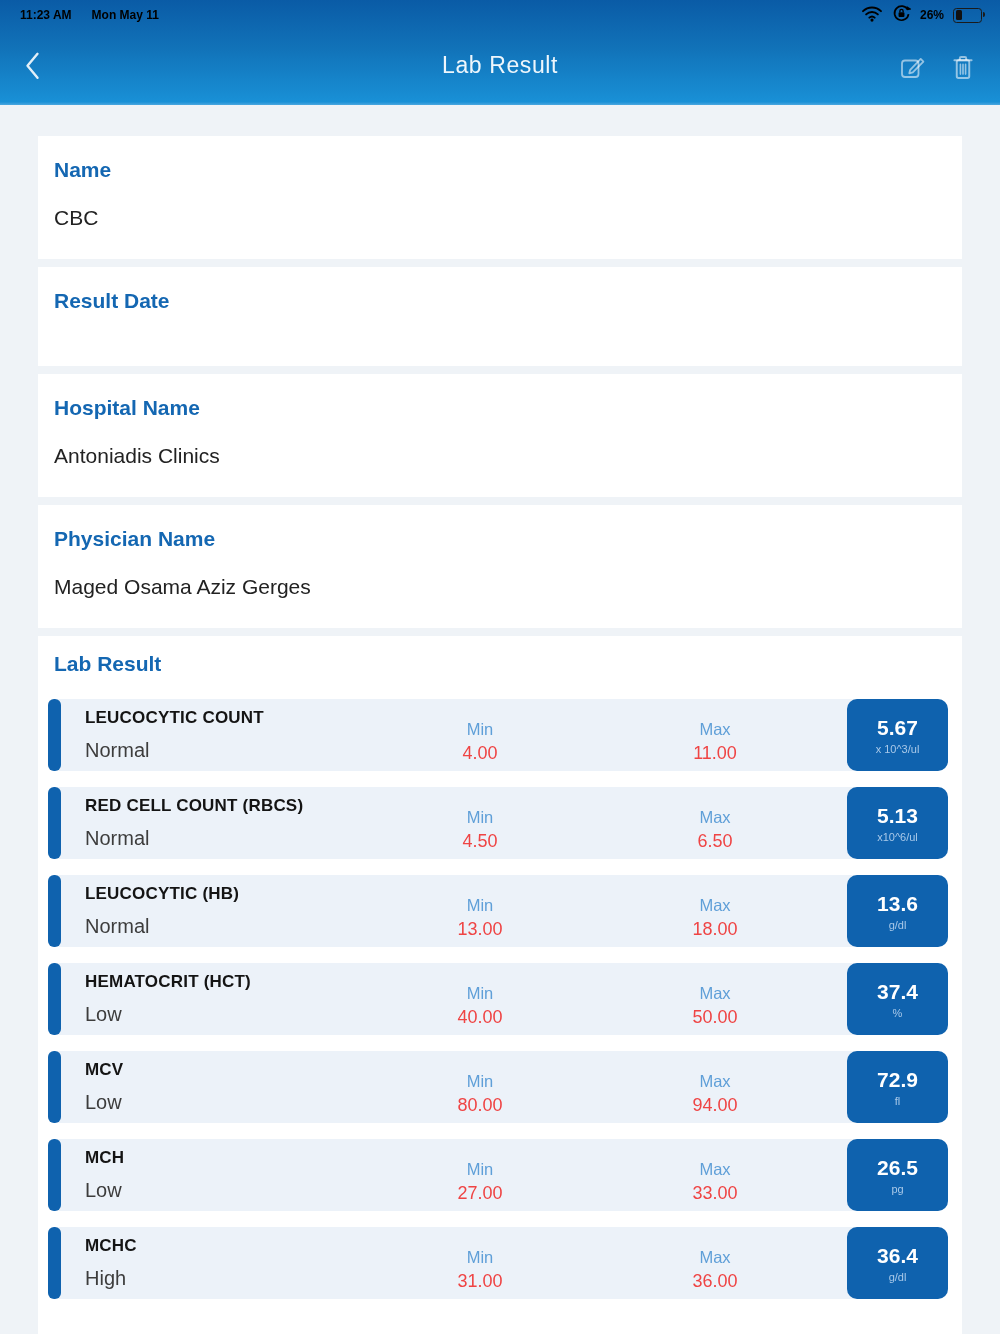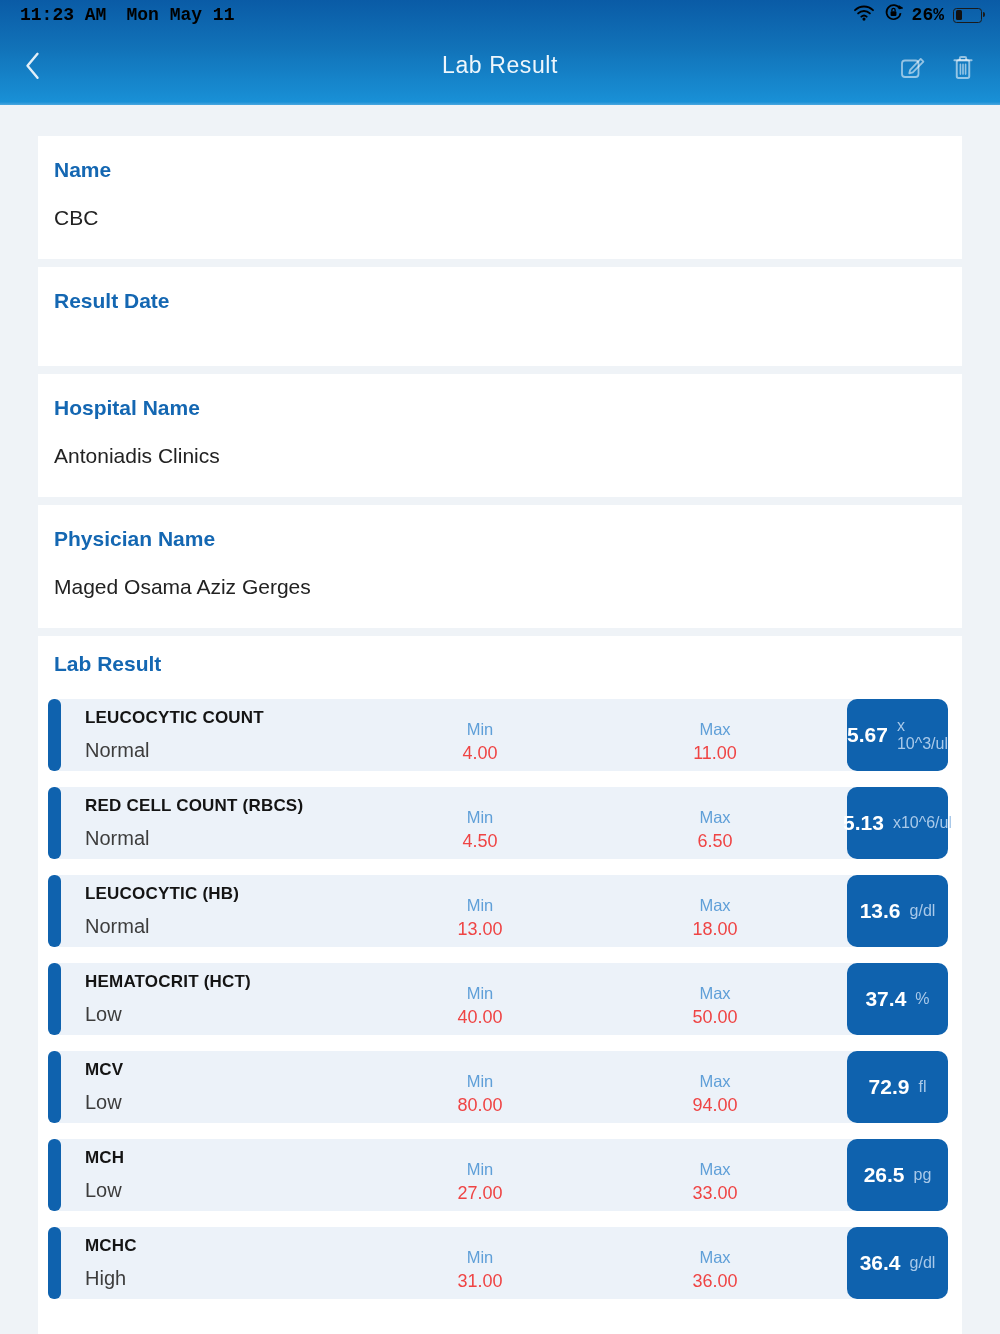--- a/index.html
+++ b/index.html
@@ -11,21 +11,21 @@
   
   .header{
     position:absolute;top:0;left:0;width:1000px;height:105px;
     background:linear-gradient(180deg,#0a5ba6 0%,#1172b8 45%,#1990d6 97%,#4aa7e0 100%);
     z-index:5;
   }
   .status-bar{
     position:absolute;top:0;left:0;right:0;height:28px;
     display:flex;align-items:center;justify-content:space-between;
     padding:2px 18px 0 20px;box-sizing:border-box;color:#000;
-    font-size:18px;font-weight:700;font-family:Liberation Mono, monospace;
+    font-size:12px;font-weight:700;
   }
   .sb-left{display:flex;gap:20px;align-items:center;}
   .sb-right{display:flex;gap:9px;align-items:center;}
   .battery{position:relative;width:27px;height:13px;border:1px solid #1b1b1b;border-radius:3.5px;}
   .battery-fill{position:absolute;left:1.5px;top:1.5px;bottom:1.5px;width:6px;background:#111;border-radius:1.5px;}
   .battery-cap{position:absolute;right:-4px;top:3.5px;width:2.5px;height:5px;background:#1b1b1b;border-radius:0 2px 2px 0;}
   .nav{position:absolute;top:28px;left:0;right:0;height:77px;}
   .back-btn{position:absolute;left:24px;top:50%;transform:translateY(-54%);background:none;border:none;padding:0;cursor:pointer;line-height:0;}
   .nav-title{
     position:absolute;left:0;right:0;top:50%;transform:translateY(-56%);
@@ -47,24 +47,24 @@
   .row-bar{position:absolute;left:0;top:0;bottom:0;width:13px;background:#0f62ae;border-radius:6px;z-index:2;}
   .row-name{position:absolute;left:37px;top:9px;color:#141414;font-size:17px;font-weight:700;letter-spacing:.2px;z-index:1;}
   .row-status{position:absolute;left:37px;bottom:9px;color:#3d3d3d;font-size:20px;z-index:1;}
   .row-col{position:absolute;bottom:7px;width:120px;text-align:center;z-index:1;}
   .row-col.min{left:372px;}
   .row-col.max{left:607px;}
   .col-label{color:#5f9fd8;font-size:16.5px;margin-bottom:4px;}
   .col-value{color:#ef4444;font-size:18px;}
   .row-value{
     position:absolute;right:0;top:0;bottom:0;width:101px;background:#0f62ae;border-radius:10px;
-    display:flex;align-items:center;justify-content:center;gap:9px;z-index:2;
+    display:flex;flex-direction:column;align-items:center;justify-content:center;gap:3px;z-index:2;
   }
   .value-number{color:#ffffff;font-size:21px;font-weight:700;}
-  .value-unit{color:#a9c9e9;font-size:16px;}
+  .value-unit{color:#a9c9e9;font-size:11px;}
 </style>
 </head>
 <body>
 
 <div class="screen">
 
   <div class="header">
     <div class="status-bar">
       <div class="sb-left">
         <span>11:23 AM</span>

